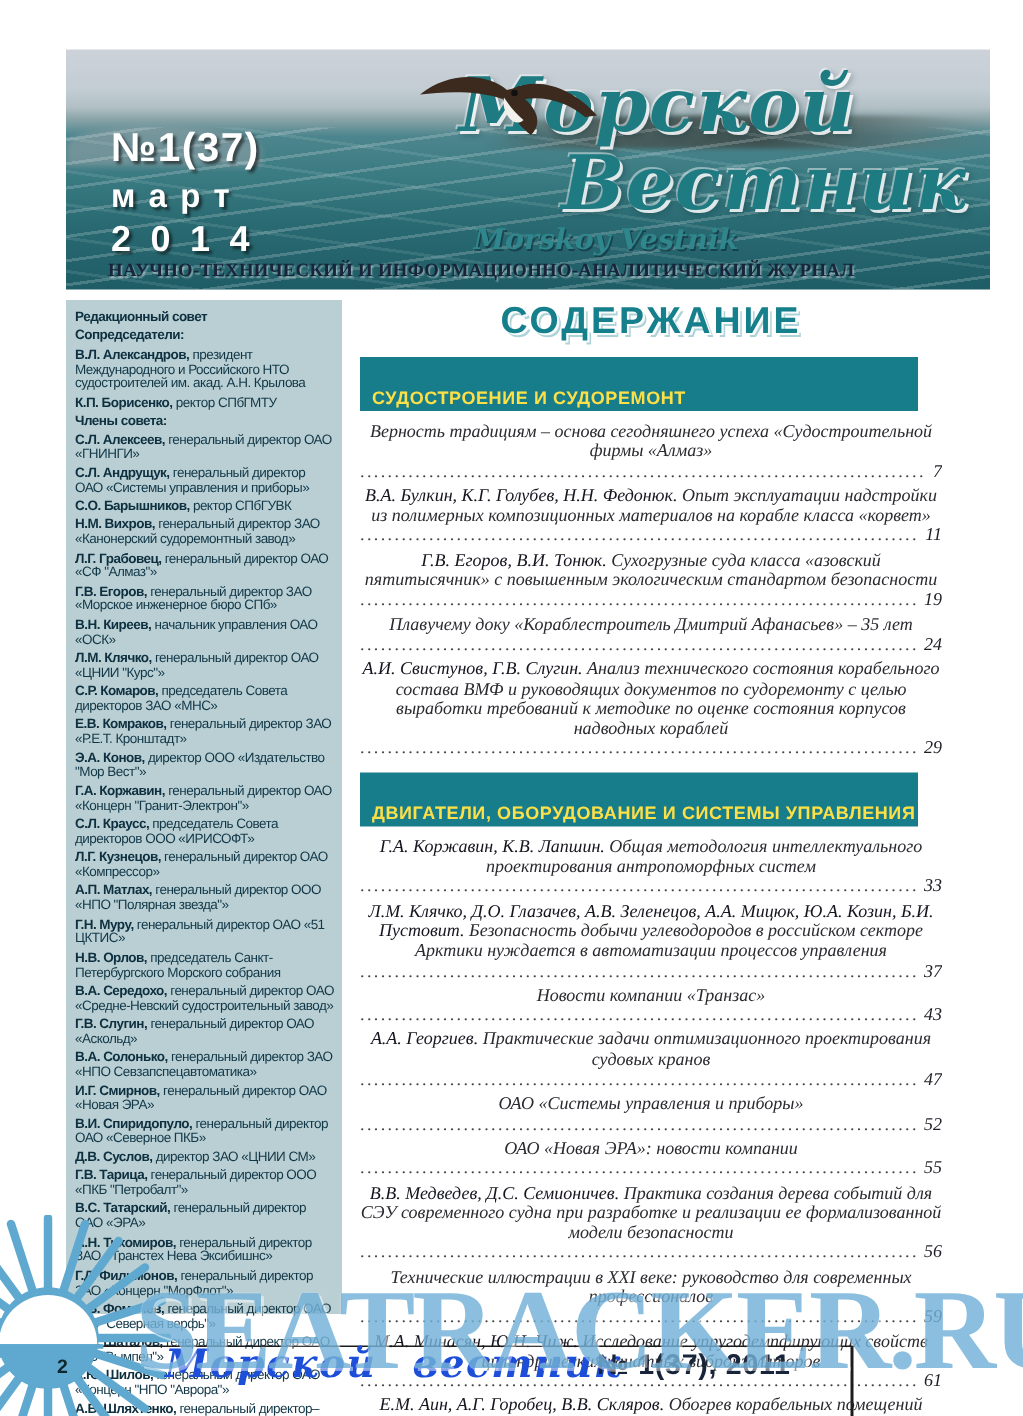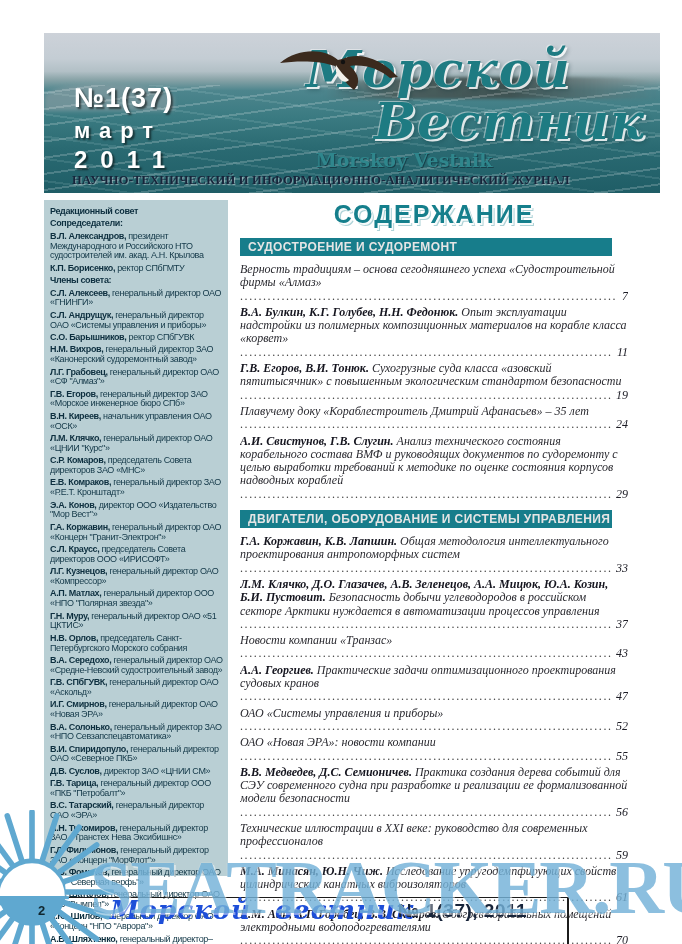--- a/index.html
+++ b/index.html
@@ -14,46 +14,46 @@
                repeating-linear-gradient(8deg,rgba(220,245,245,0) 0 11px,rgba(230,250,250,.22) 11px 13px,rgba(220,245,245,0) 13px 22px);}
   .land{position:absolute;top:44px;left:280px;width:336px;height:22px;border-radius:45% 30% 0 0;filter:blur(1.5px);
     background:linear-gradient(90deg,rgba(80,95,92,0) 0%,rgba(74,88,86,.85) 22%,rgba(62,78,77,.9) 55%,rgba(96,110,110,.45) 84%,rgba(130,140,140,0) 100%);}
   .mount{position:absolute;top:52px;left:0;width:130px;height:26px;border-radius:50% 60% 0 0;filter:blur(2px);background:rgba(150,162,168,.55);}
   .m-title1,.m-title2{position:absolute;font-family:"DejaVu Serif",serif;font-style:italic;font-weight:bold;
     font-size:50px;color:#1e7b82;letter-spacing:1px;line-height:1;
     text-shadow:2px 2px 0 rgba(255,255,255,.85),-1px -1px 0 rgba(255,255,255,.45),3px 3px 4px rgba(0,40,45,.35);}
   .m-title1{left:262px;top:12px;}
   .m-title2{left:330px;top:64px;font-style:italic;}
   .m-latin{position:absolute;left:250px;top:116px;width:220px;text-align:center;font-family:"DejaVu Serif",serif;
-    font-weight:bold;font-size:19px;color:#2f868c;text-shadow:1px 1px 0 rgba(15,45,55,.65);}
+    font-style:italic;font-weight:bold;font-size:19px;color:#2f868c;text-shadow:1px 1px 0 rgba(15,45,55,.65);}
   .issue-block{position:absolute;left:30px;top:52px;color:#fff;font-weight:bold;line-height:1;
     text-shadow:2px 2px 2px rgba(0,0,0,.55);}
   .issue-no{font-size:27px;letter-spacing:1px;}
   .issue-month{font-size:22px;letter-spacing:9px;margin-top:8px;}
   .issue-year{font-size:24px;letter-spacing:13px;margin-top:6px;}
   .m-subtitle{position:absolute;left:28px;top:140px;font-family:"Liberation Serif",serif;font-weight:bold;
     font-size:12.5px;color:#17243a;letter-spacing:.2px;text-shadow:1px 1px 1px rgba(255,255,255,.45);}
   .bird{position:absolute;left:236px;top:12px;}
 
   
   .sidebar{position:absolute;left:44px;top:200px;width:184px;height:676px;background:#b9cfd4;
     padding:7px 5px 0 6px;box-sizing:border-box;}
   .sb-entry{font-size:9px;line-height:9.8px;letter-spacing:-.35px;color:#123747;margin-bottom:2.6px;}
   .sb-entry b{color:#0d2f3f;}
 
   
   .content{position:absolute;left:240px;top:200px;width:388px;}
   .contents-title{margin:0 0 9px 0;text-align:center;font-size:25px;font-weight:800;color:#157f8c;
     letter-spacing:2px;text-shadow:1.5px 1.5px 0 rgba(255,255,255,.9),2.5px 2.5px 0 rgba(21,127,140,.35);}
-  .section-bar{background:#177d8b;color:#e5e5e5;font-weight:bold;font-size:12px;letter-spacing:.4px;
-    padding:2px 0 2px 8px;margin:9px 16px 7px 0;}
+  .section-bar{background:#177d8b;color:#fde047;font-weight:bold;font-size:12px;letter-spacing:.4px;
+    padding:20px 0 2px 8px;margin:9px 16px 7px 0;}
   .section-bar:first-of-type{margin-top:0;}
   .toc-entry{position:relative;overflow:hidden;margin-bottom:3px;font-family:"Liberation Serif",serif;
-    font-style:italic;font-size:12px;line-height:13.3px;color:#2a2a30;}
-  .toc-entry .au{font-weight:bold;color:#15151f;}
+    font-style:italic;font-size:12px;line-height:13.3px;color:#2a2a30;text-align:center;}
+  .toc-entry .au{font-weight:normal;color:#15151f;}
   .toc-text::after{content:"..................................................................................................................................................................................";
     letter-spacing:1.6px;font-style:normal;color:#444;}
   .toc-page{position:absolute;right:0;bottom:0;background:#fff;padding-left:5px;font-style:italic;color:#1d1d26;}
 
   
   .footer-rule{position:absolute;left:0;top:897px;width:567px;border-top:1.6px solid #1c1c1c;z-index:21;}
   .footer-vline{position:absolute;left:567px;top:897px;width:1.6px;height:47px;background:#1c1c1c;z-index:21;}
   .page-number{position:absolute;left:38px;top:903px;font-size:13px;font-weight:bold;color:#10262e;z-index:26;}
   .footer-script{position:absolute;left:110px;top:895px;font-family:"DejaVu Serif",serif;font-style:italic;
     font-weight:bold;font-size:26px;color:#1d4ed8;z-index:26;letter-spacing:1px;word-spacing:14px;text-align:center;}
@@ -78,21 +78,21 @@
     <div class="m-title2">Вестник</div>
     <div class="m-latin">Morskoy Vestnik</div>
     <svg class="bird" width="118" height="50" viewBox="0 0 118 50">
       <path d="M0,18 C20,2 45,4 58,15 L62,14 C80,6 102,14 118,32 L110,33 C98,23 84,19 70,21 C79,29 81,38 74,45 C65,38 59,29 55,21 C38,15 16,16 0,18 Z" fill="#3b2a1d"></path>
       <path d="M56,20 C60,26 64,31 69,35 C66,38 62,37 59,33 C56,29 55,24 56,20 Z" fill="#f2f0ea"></path>
       <circle cx="63" cy="17" r="2.2" fill="#111"></circle>
     </svg>
     <div class="issue-block">
       <div class="issue-no">№1(37)</div>
       <div class="issue-month">март</div>
-      <div class="issue-year">2011</div>
+      <div class="issue-year">2014</div>
     </div>
     <div class="m-subtitle">НАУЧНО-ТЕХНИЧЕСКИЙ И ИНФОРМАЦИОННО-АНАЛИТИЧЕСКИЙ ЖУРНАЛ</div>
   </header>
 
   <aside class="sidebar" id="sidebar">
       <div class="sb-entry"><b>Редакционный совет</b></div>
       <div class="sb-entry"><b>Сопредседатели:</b></div>
       <div class="sb-entry"><b>В.Л. Александров,</b> президент Международного и Российского НТО судостроителей им. акад. А.Н. Крылова</div>
       <div class="sb-entry"><b>К.П. Борисенко,</b> ректор СПбГМТУ</div>
       <div class="sb-entry"><b>Члены совета:</b></div>
@@ -107,23 +107,23 @@
       <div class="sb-entry"><b>С.Р. Комаров,</b> председатель Совета директоров ЗАО «МНС»</div>
       <div class="sb-entry"><b>Е.В. Комраков,</b> генеральный директор ЗАО «Р.Е.Т. Кронштадт»</div>
       <div class="sb-entry"><b>Э.А. Конов,</b> директор ООО «Издательство "Мор Вест"»</div>
       <div class="sb-entry"><b>Г.А. Коржавин,</b> генеральный директор ОАО «Концерн "Гранит-Электрон"»</div>
       <div class="sb-entry"><b>С.Л. Краусс,</b> председатель Совета директоров ООО «ИРИСОФТ»</div>
       <div class="sb-entry"><b>Л.Г. Кузнецов,</b> генеральный директор ОАО «Компрессор»</div>
       <div class="sb-entry"><b>А.П. Матлах,</b> генеральный директор ООО «НПО "Полярная звезда"»</div>
       <div class="sb-entry"><b>Г.Н. Муру,</b> генеральный директор ОАО «51 ЦКТИС»</div>
       <div class="sb-entry"><b>Н.В. Орлов,</b> председатель Санкт-Петербургского Морского собрания</div>
       <div class="sb-entry"><b>В.А. Середохо,</b> генеральный директор ОАО «Средне-Невский судостроительный завод»</div>
-      <div class="sb-entry"><b>Г.В. СПбГУВК,</b> генеральный директор ОАО «Аскольд»</div>
+      <div class="sb-entry"><b>Г.В. Слугин,</b> генеральный директор ОАО «Аскольд»</div>
+      <div class="sb-entry"><b>В.А. Солонько,</b> генеральный директор ЗАО «НПО Севзапспецавтоматика»</div>
       <div class="sb-entry"><b>И.Г. Смирнов,</b> генеральный директор ОАО «Новая ЭРА»</div>
-      <div class="sb-entry"><b>В.А. Солонько,</b> генеральный директор ЗАО «НПО Севзапспецавтоматика»</div>
       <div class="sb-entry"><b>В.И. Спиридопуло,</b> генеральный директор ОАО «Северное ПКБ»</div>
       <div class="sb-entry"><b>Д.В. Суслов,</b> директор ЗАО «ЦНИИ СМ»</div>
       <div class="sb-entry"><b>Г.В. Тарица,</b> генеральный директор ООО «ПКБ "Петробалт"»</div>
       <div class="sb-entry"><b>В.С. Татарский,</b> генеральный директор ОАО «ЭРА»</div>
       <div class="sb-entry"><b>А.Н. Тихомиров,</b> генеральный директор ЗАО «Транстех Нева Эксибишнс»</div>
       <div class="sb-entry"><b>Г.Д. Филимонов,</b> генеральный директор ЗАО «Концерн "МорФлот"»</div>
       <div class="sb-entry"><b>А.Б. Фомичев,</b> генеральный директор ОАО «СЗ "Северная верфь"»</div>
       <div class="sb-entry"><b>В.В. Шаталов,</b> генеральный директор ОАО «КБ "Вымпел"»</div>
       <div class="sb-entry"><b>К.Ю. Шилов,</b> генеральный директор ОАО «Концерн "НПО "Аврора"»</div>
       <div class="sb-entry"><b>А.В. Шляхтенко,</b> генеральный директор–генеральный конструктор ОАО «ЦМКБ "Алмаз"»</div>

